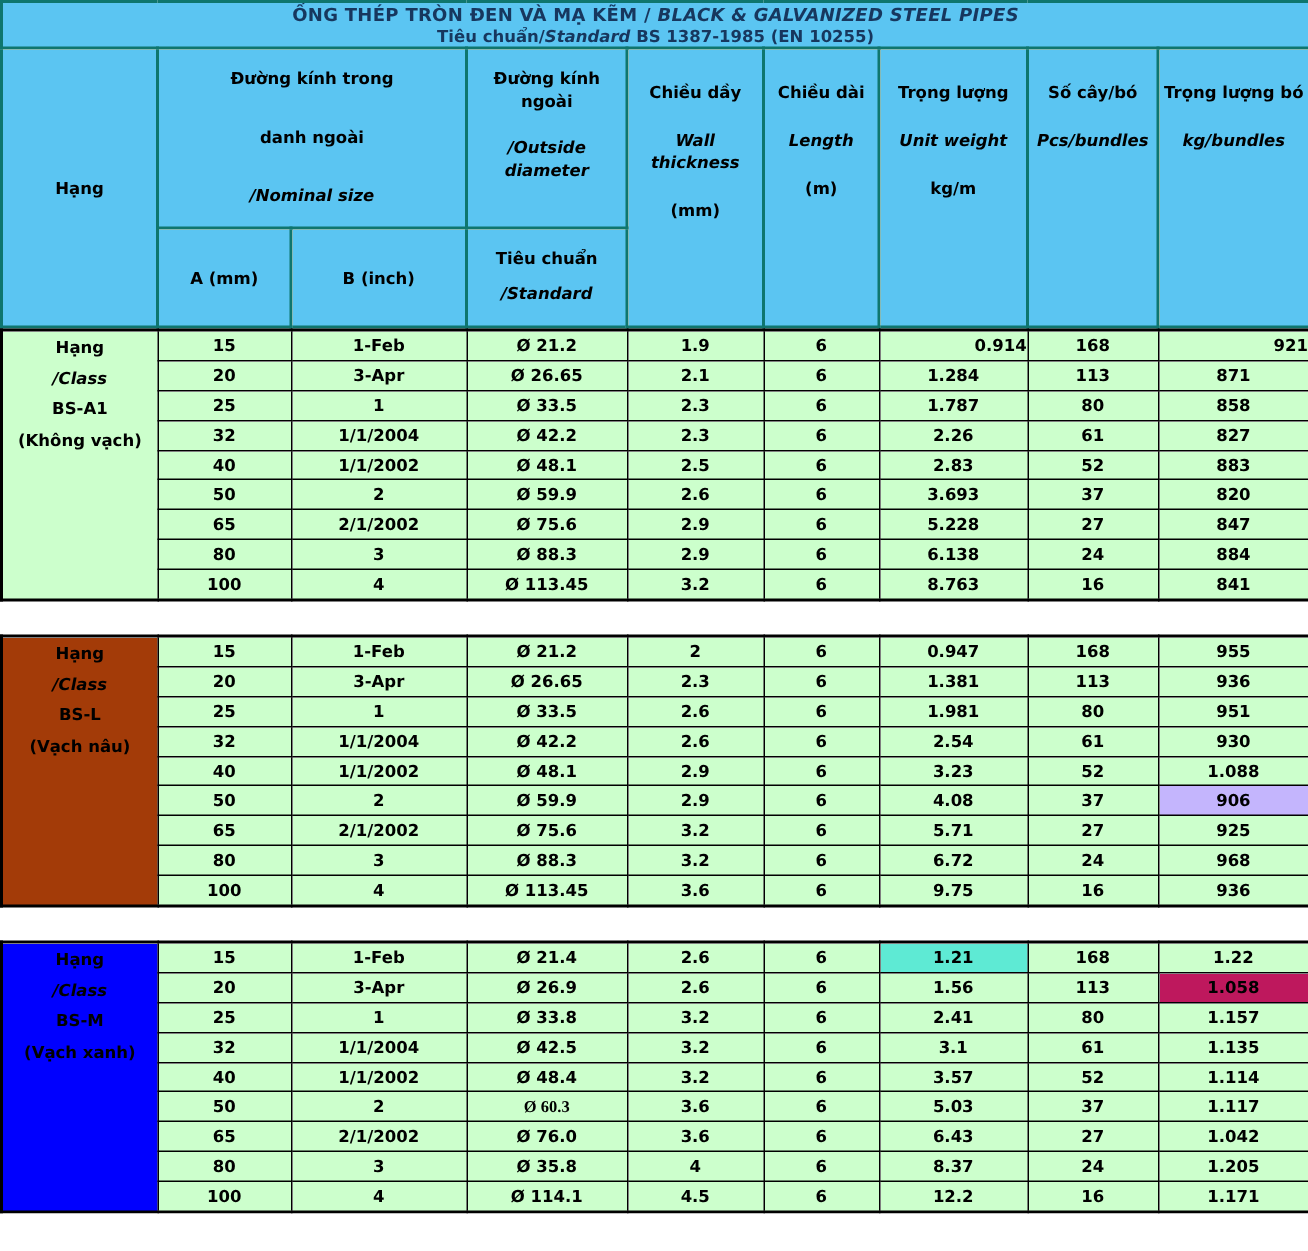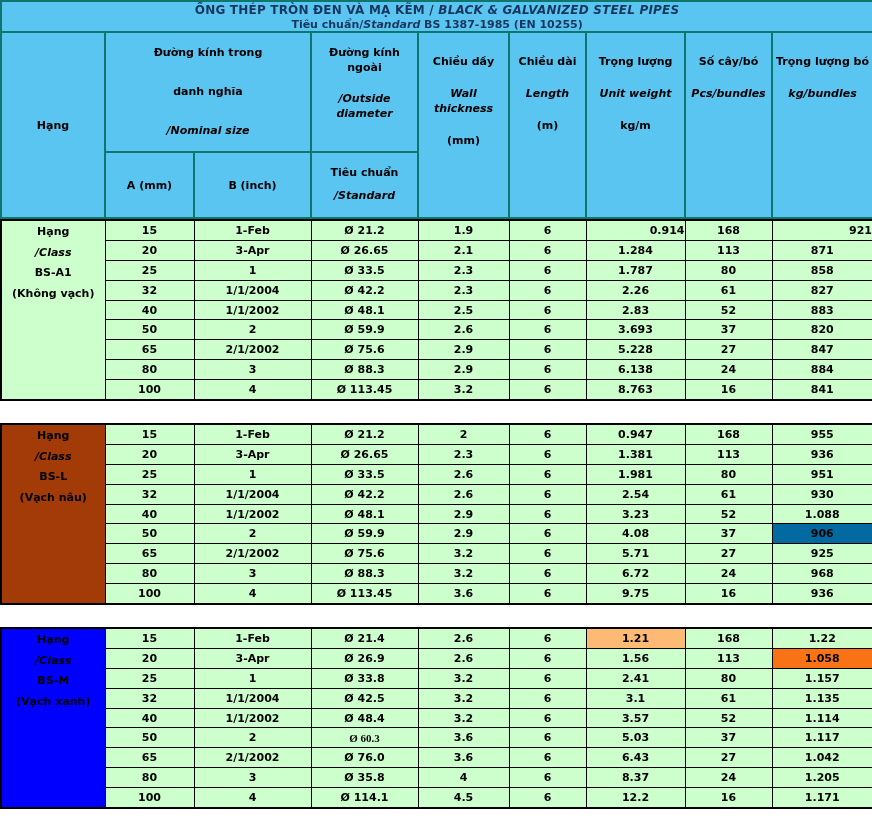--- a/index.html
+++ b/index.html
@@ -89,21 +89,21 @@
     </tr>
     <tr class="h-top">
       <td rowspan="2" class="hclass-cell" style="background-color: rgb(91, 197, 242);">
         <div class="center-all">
               <span>Hạng</span>
             </div>
       </td>
       <td colspan="2" style="background-color: rgb(91, 197, 242);">
         <div class="vstack stack-mid">
           <div class="hblock">Đường kính trong</div>
-          <div class="hblock">danh nghĩa</div>
+          <div class="hblock">danh ngoài</div>
           <div class="hblock it">/Nominal size</div>
         </div>
       </td>
       <td style="background-color: rgb(91, 197, 242);">
         <div class="vstack stack-out">
           <div class="hblock">Đường kính ngoài</div>
           <div class="hblock it">/Outside diameter</div>
         </div>
       </td>
       <td rowspan="2" style="background-color: rgb(91, 197, 242);">
@@ -336,21 +336,21 @@
             <td style="background-color: rgb(204, 255, 204);">1.088</td>
           </tr>
           <tr>
             <td style="background-color: rgb(204, 255, 204);">50</td>
             <td style="background-color: rgb(204, 255, 204);">2</td>
             <td style="background-color: rgb(204, 255, 204);">Ø 59.9</td>
             <td style="background-color: rgb(204, 255, 204);">2.9</td>
             <td style="background-color: rgb(204, 255, 204);">6</td>
             <td style="background-color: rgb(204, 255, 204);">4.08</td>
             <td style="background-color: rgb(204, 255, 204);">37</td>
-            <td style="background-color: #0369a1;">906</td>
+            <td style="background-color: #c4b5fd;">906</td>
           </tr>
           <tr>
             <td style="background-color: rgb(204, 255, 204);">65</td>
             <td style="background-color: rgb(204, 255, 204);">2/1/2002</td>
             <td style="background-color: rgb(204, 255, 204);">Ø 75.6</td>
             <td style="background-color: rgb(204, 255, 204);">3.2</td>
             <td style="background-color: rgb(204, 255, 204);">6</td>
             <td style="background-color: rgb(204, 255, 204);">5.71</td>
             <td style="background-color: rgb(204, 255, 204);">27</td>
             <td style="background-color: rgb(204, 255, 204);">925</td>
@@ -396,33 +396,33 @@
               <div class="class-line">Hạng</div>
               <div class="class-line it">/Class</div>
               <div class="class-line">BS-M</div>
               <div class="class-line">(Vạch xanh)</div>
             </td>
             <td style="background-color: rgb(204, 255, 204);">15</td>
             <td style="background-color: rgb(204, 255, 204);">1-Feb</td>
             <td style="background-color: rgb(204, 255, 204);">Ø 21.4</td>
             <td style="background-color: rgb(204, 255, 204);">2.6</td>
             <td style="background-color: rgb(204, 255, 204);">6</td>
-            <td style="background-color: #fdba74;">1.21</td>
+            <td style="background-color: #5eead4;">1.21</td>
             <td style="background-color: rgb(204, 255, 204);">168</td>
             <td style="background-color: rgb(204, 255, 204);">1.22</td>
           </tr>
           <tr>
             <td style="background-color: rgb(204, 255, 204);">20</td>
             <td style="background-color: rgb(204, 255, 204);">3-Apr</td>
             <td style="background-color: rgb(204, 255, 204);">Ø 26.9</td>
             <td style="background-color: rgb(204, 255, 204);">2.6</td>
             <td style="background-color: rgb(204, 255, 204);">6</td>
             <td style="background-color: rgb(204, 255, 204);">1.56</td>
             <td style="background-color: rgb(204, 255, 204);">113</td>
-            <td style="background-color: #f97316;">1.058</td>
+            <td style="background-color: #be185d;">1.058</td>
           </tr>
           <tr>
             <td style="background-color: rgb(204, 255, 204);">25</td>
             <td style="background-color: rgb(204, 255, 204);">1</td>
             <td style="background-color: rgb(204, 255, 204);">Ø 33.8</td>
             <td style="background-color: rgb(204, 255, 204);">3.2</td>
             <td style="background-color: rgb(204, 255, 204);">6</td>
             <td style="background-color: rgb(204, 255, 204);">2.41</td>
             <td style="background-color: rgb(204, 255, 204);">80</td>
             <td style="background-color: rgb(204, 255, 204);">1.157</td>

